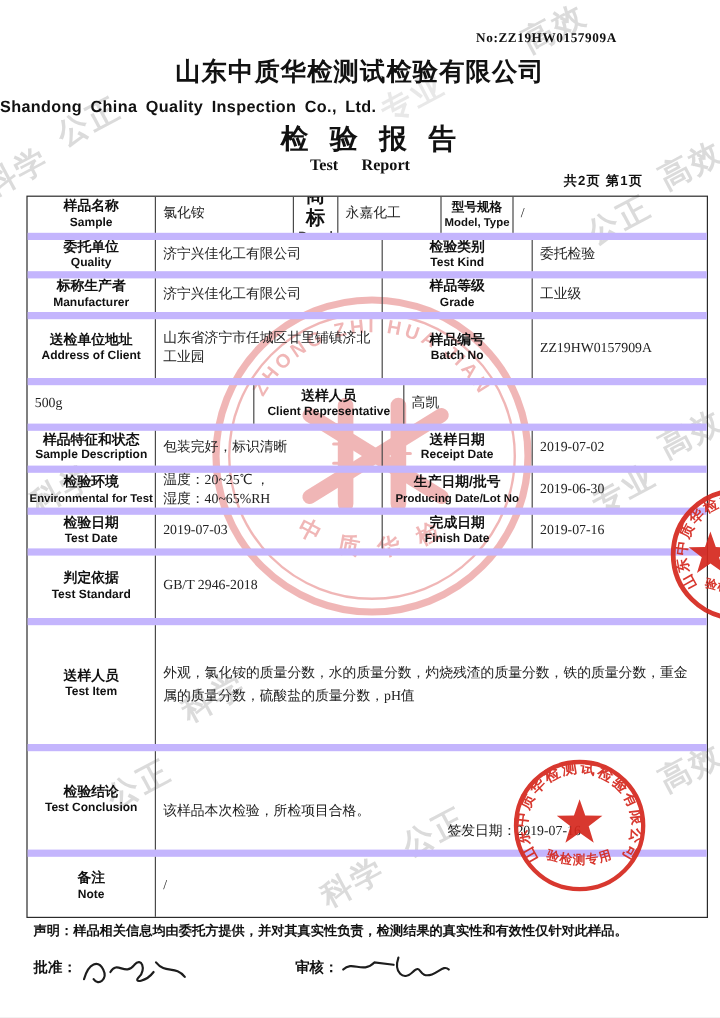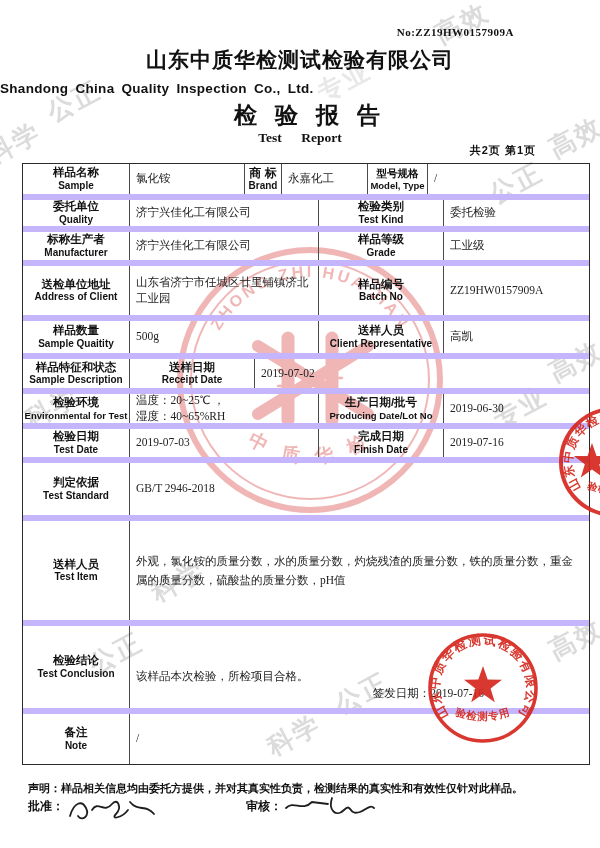--- a/index.html
+++ b/index.html
@@ -53,21 +53,21 @@
   .w-d{flex:1;}
   .r1-b{width:115px;flex:none;}
   .r1-brand{width:37px;flex:none;}
   .r1-bv{width:86px;flex:none;}
   .r1-model{width:60px;flex:none;}
   .concl{position:relative;align-items:flex-start;justify-content:center;padding-top:22px;}
   .issue-date{position:absolute;right:105px;bottom:6px;
     font-family:"Liberation Serif",serif;font-size:11.5px;color:#222;}
   
   .declaration{position:absolute;left:28px;top:769px;width:560px;z-index:3;
-    font-size:11px;font-weight:bold;line-height:1.3;margin-top:12px;}
+    font-size:11px;font-weight:bold;line-height:1.3;}
   .sig-group{position:absolute;top:792px;z-index:3;display:flex;align-items:flex-start;}
   .sig-label{font-size:12px;font-weight:bold;padding-top:6px;}
   .sig-svg{display:block;}
   
   .seal{position:absolute;pointer-events:none;}
   .seal-center{left:172px;top:242px;z-index:2;opacity:.45;}
   .seal-official{left:423px;top:630px;z-index:6;opacity:.92;}
   .seal-edge{left:552px;top:398px;z-index:6;opacity:.92;}
   .seal text{font-family:"Liberation Sans",sans-serif;font-weight:bold;}
 </style>
@@ -122,21 +122,21 @@
 
   <div class="tbl">
 
     <div class="tr" style="height:36px">
       <div class="td lbl w-a">
         <span class="cn">样品名称</span>
         <span class="en">Sample</span>
       </div>
       <div class="td val r1-b">氯化铵</div>
       <div class="td lbl r1-brand">
-        <span class="cn" style="font-size:12px">商 标</span>
+        <span class="cn" style="font-size:16px">商 标</span>
         <span class="en">Brand</span>
       </div>
       <div class="td val r1-bv">永嘉化工</div>
       <div class="td lbl r1-model">
         <span class="cn" style="font-size:10.5px">型号规格</span>
         <span class="en" style="font-size:9.5px">Model, Type</span>
       </div>
       <div class="td val w-d lastc">/</div>
     </div>
 
@@ -173,37 +173,34 @@
       </div>
       <div class="td val w-b" style="white-space:normal">山东省济宁市任城区廿里铺镇济北工业园</div>
       <div class="td lbl w-c">
         <span class="cn">样品编号</span>
         <span class="en">Batch No</span>
       </div>
       <div class="td val w-d lastc">ZZ19HW0157909A</div>
     </div>
 
     <div class="tr" style="height:38px">
-      <div class="td lbl w-a">
-        <span class="cn">样品数量</span>
-        <span class="en">Sample Quaitity</span>
-      </div>
       <div class="td val w-b">500g</div>
       <div class="td lbl w-c">
         <span class="cn">送样人员</span>
         <span class="en">Client Representative</span>
       </div>
       <div class="td val w-d lastc">高凯</div>
     </div>
 
     <div class="tr" style="height:35px">
       <div class="td lbl w-a">
         <span class="cn">样品特征和状态</span>
         <span class="en">Sample Description</span>
       </div>
+      <div class="td val w-b">包装完好，标识清晰</div>
       <div class="td lbl w-c">
         <span class="cn">送样日期</span>
         <span class="en">Receipt Date</span>
       </div>
       <div class="td val w-d lastc">2019-07-02</div>
     </div>
 
     <div class="tr" style="height:35px">
       <div class="td lbl w-a">
         <span class="cn">检验环境</span>

